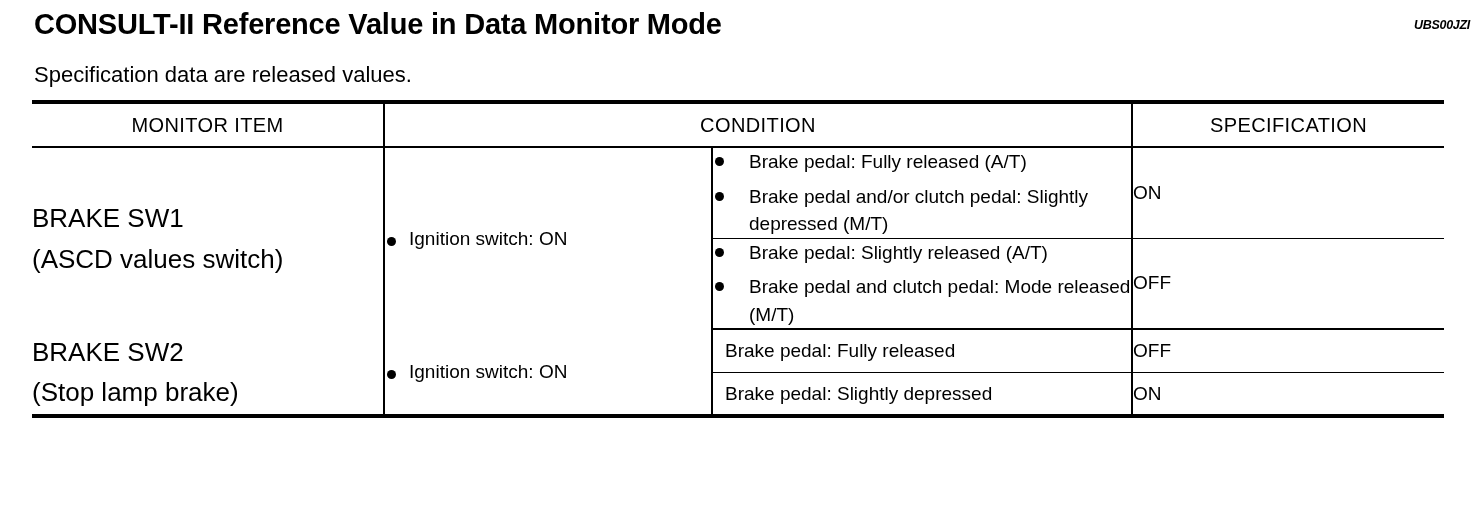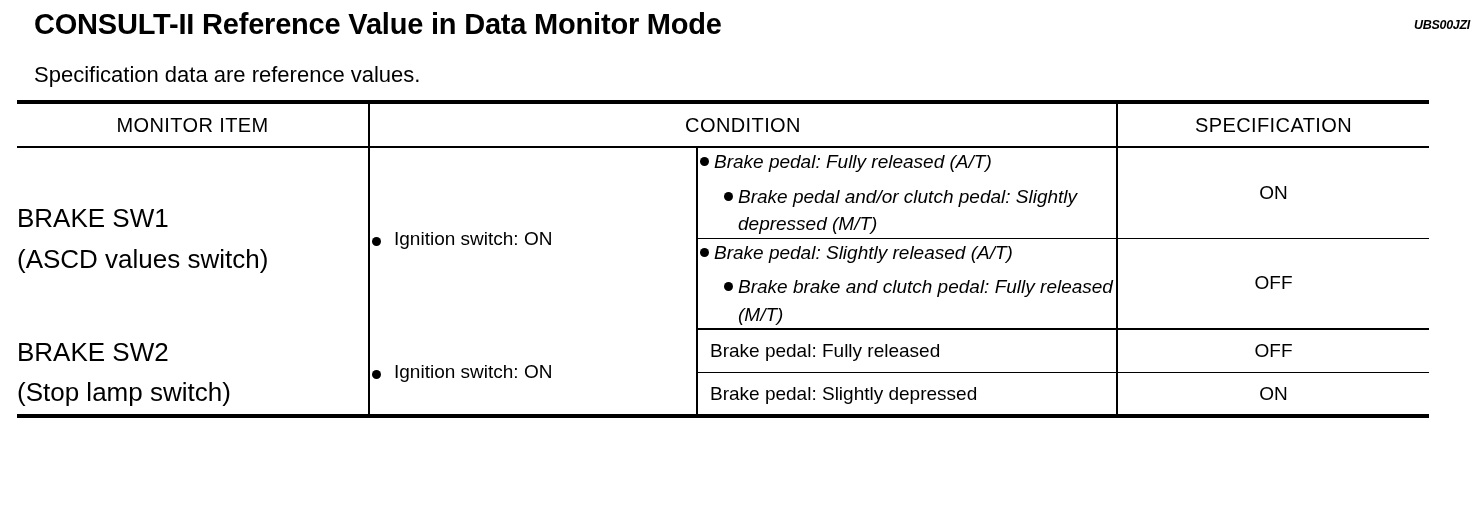--- a/index.html
+++ b/index.html
@@ -46,21 +46,21 @@
     position: absolute;
     left: 34px;
     top: 62px;
     font-size: 22px;
     white-space: nowrap;
   }
 
   
   .table-wrap {
     position: absolute;
-    left: 17px;
+    left: 32px;
     top: 100px;
     width: 1412px;
   }
   table.spec {
     border-collapse: collapse;
     table-layout: fixed;
     width: 1412px;
     font-size: 19px;
   }
   table.spec td, table.spec th {
@@ -113,36 +113,34 @@
     line-height: 1.45;
   }
   .sub-cell.plain {
     padding: 7px 28px 7px 12px;
   }
 
   
   .spec-cell {
     padding: 6px 0 6px 14px;
     font-size: 19px;
-    text-align: center;
   }
 
   
   ul.bullets {
     margin: 0;
     padding: 0;
     list-style: none;
   }
   ul.bullets li {
     position: relative;
-    padding-left: 16px;
+    padding-left: 36px;
     margin: 0 0 7px 0;
-    font-style: italic;
-  }
-  ul.bullets li:last-child { margin-bottom: 0; margin-left: 24px; }
+  }
+  ul.bullets li:last-child { margin-bottom: 0; }
   ul.bullets li::before {
     content: "";
     position: absolute;
     left: 2px;
     top: 9px;
     width: 9px;
     height: 9px;
     border-radius: 50%;
     background: #000;
   }
@@ -165,21 +163,21 @@
 </style>
 </head>
 <body>
 
 <div class="page">
 
   <div class="doc-title">CONSULT-II Reference Value in Data Monitor Mode</div>
 
   <div class="ref-code">UBS00JZI</div>
 
-  <div class="subtitle">Specification data are reference values.</div>
+  <div class="subtitle">Specification data are released values.</div>
 
   <div class="table-wrap">
     <table class="spec">
       <colgroup>
         <col class="c-item">
         <col class="c-cond">
         <col class="c-sub">
         <col class="c-spec">
       </colgroup>
 
@@ -210,31 +208,31 @@
             </ul>
           </td>
 
           <td class="spec-cell b-bot-hair">ON</td>
         </tr>
 
         <tr>
           <td class="sub-cell b-bot-thin b-right-thin">
             <ul class="bullets">
               <li>Brake pedal: Slightly released (A/T)</li>
-              <li>Brake brake and clutch pedal: Fully released (M/T)</li>
+              <li>Brake pedal and clutch pedal: Mode released (M/T)</li>
             </ul>
           </td>
 
           <td class="spec-cell b-bot-thin">OFF</td>
         </tr>
 
         <tr>
           <td class="item-cell b-right-thin b-bot-thick" rowspan="2">
             <span class="item-line">BRAKE SW2</span>
-            <span class="item-line">(Stop lamp switch)</span>
+            <span class="item-line">(Stop lamp brake)</span>
           </td>
 
           <td class="cond-cell b-right-thin b-bot-thick" rowspan="2">
             <span class="inline-bullet">Ignition switch: ON</span>
           </td>
 
           <td class="sub-cell plain b-bot-hair b-right-thin">Brake pedal: Fully released</td>
 
           <td class="spec-cell b-bot-hair">OFF</td>
         </tr>

